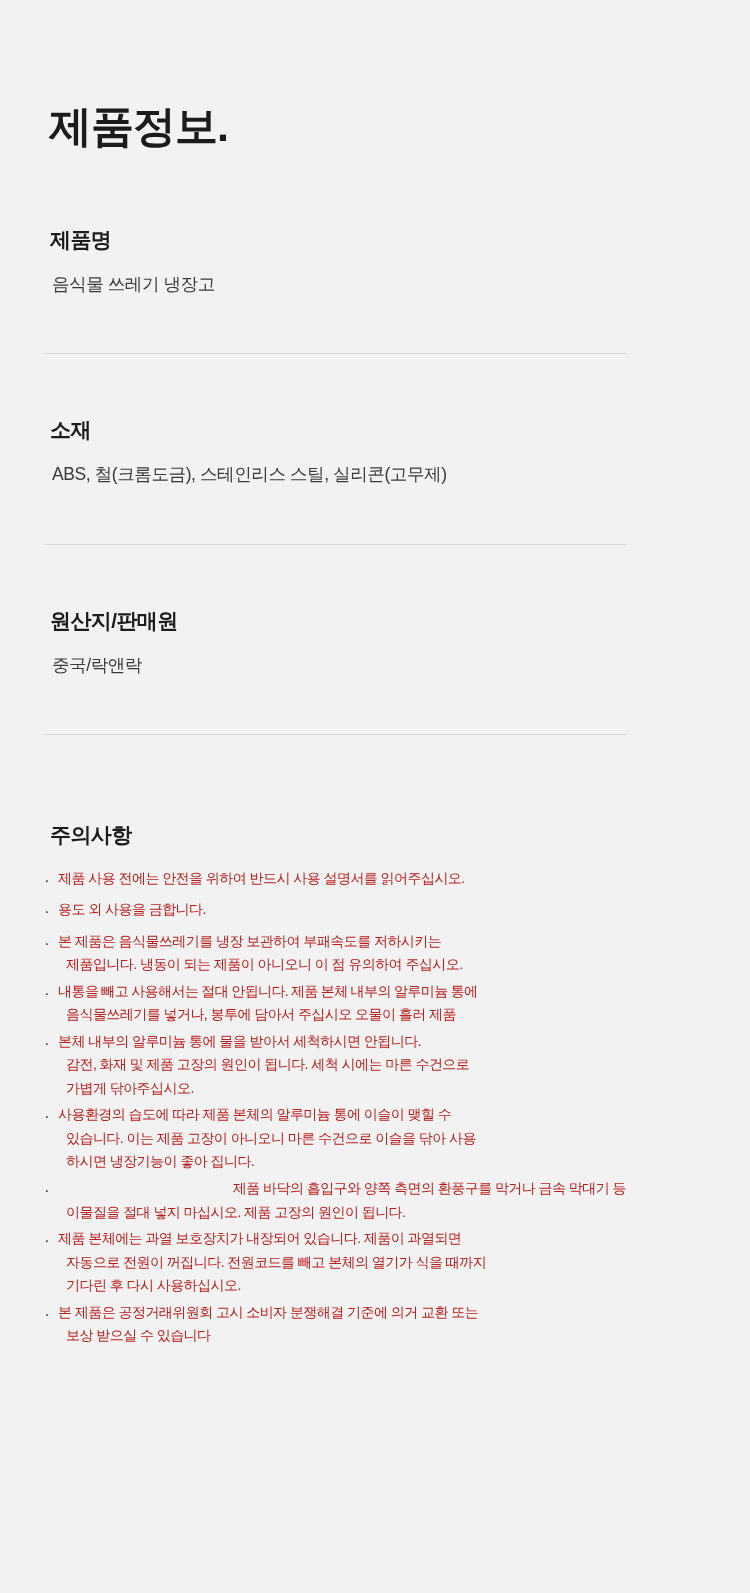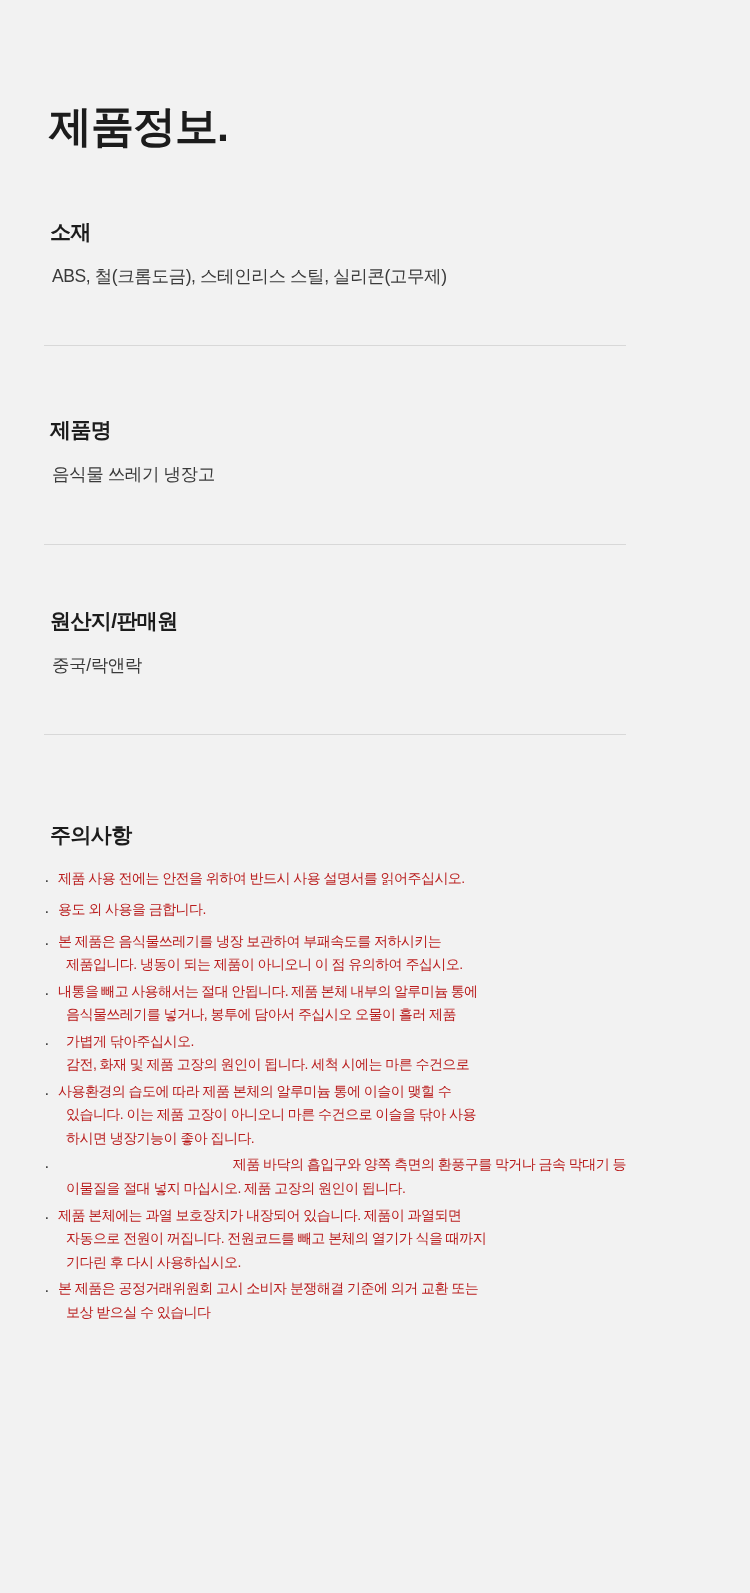--- a/index.html
+++ b/index.html
@@ -91,29 +91,29 @@
     height: 130px;
   }
 </style>
 </head>
 <body>
 
 <div class="page">
 
   <h1 class="page-title">제품정보.</h1>
 
+  <div class="section sec-1">
+    <div class="section-head">제품명</div>
+    <div class="section-body">음식물 쓰레기 냉장고</div>
+    <hr class="divider">
+  </div>
+
   <div class="section sec-2">
     <div class="section-head">소재</div>
     <div class="section-body">ABS, 철(크롬도금), 스테인리스 스틸, 실리콘(고무제)</div>
-    <hr class="divider">
-  </div>
-
-  <div class="section sec-1">
-    <div class="section-head">제품명</div>
-    <div class="section-body">음식물 쓰레기 냉장고</div>
     <hr class="divider">
   </div>
 
   <div class="section sec-3">
     <div class="section-head">원산지/판매원</div>
     <div class="section-body">중국/락앤락</div>
     <hr class="divider">
   </div>
 
   <div class="section sec-4">
@@ -141,22 +141,23 @@
         <li class="notice-item">
           <span class="bullet">·</span>
           <span class="notice-text">
             <span style="display: block; font-family: Liberation Serif, serif;">내통을 빼고 사용해서는 절대 안됩니다. 제품 본체 내부의 알루미늄 통에</span>
             <span class="cont">음식물쓰레기를 넣거나, 봉투에 담아서 주십시오 오물이 흘러 제품</span>
           </span>
         </li>
         <li class="notice-item">
           <span class="bullet">·</span>
           <span class="notice-text">
+            <span style="display: block;">본체 내부의 알루미늄 통에 물을 받아서 세척하시면 안됩니다.</span>
+            <span class="cont">감전, 화재 및 제품 고장의 원인이 됩니다. 세척 시에는 마른 수건으로</span>
             <span class="cont">가볍게 닦아주십시오.</span>
-            <span class="cont">감전, 화재 및 제품 고장의 원인이 됩니다. 세척 시에는 마른 수건으로</span>
           </span>
         </li>
         <li class="notice-item">
           <span class="bullet">·</span>
           <span class="notice-text">
             <span style="display: block;">사용환경의 습도에 따라 제품 본체의 알루미늄 통에 이슬이 맺힐 수</span>
             <span class="cont">있습니다. 이는 제품 고장이 아니오니 마른 수건으로 이슬을 닦아 사용</span>
             <span class="cont">하시면 냉장기능이 좋아 집니다.</span>
           </span>
         </li>

